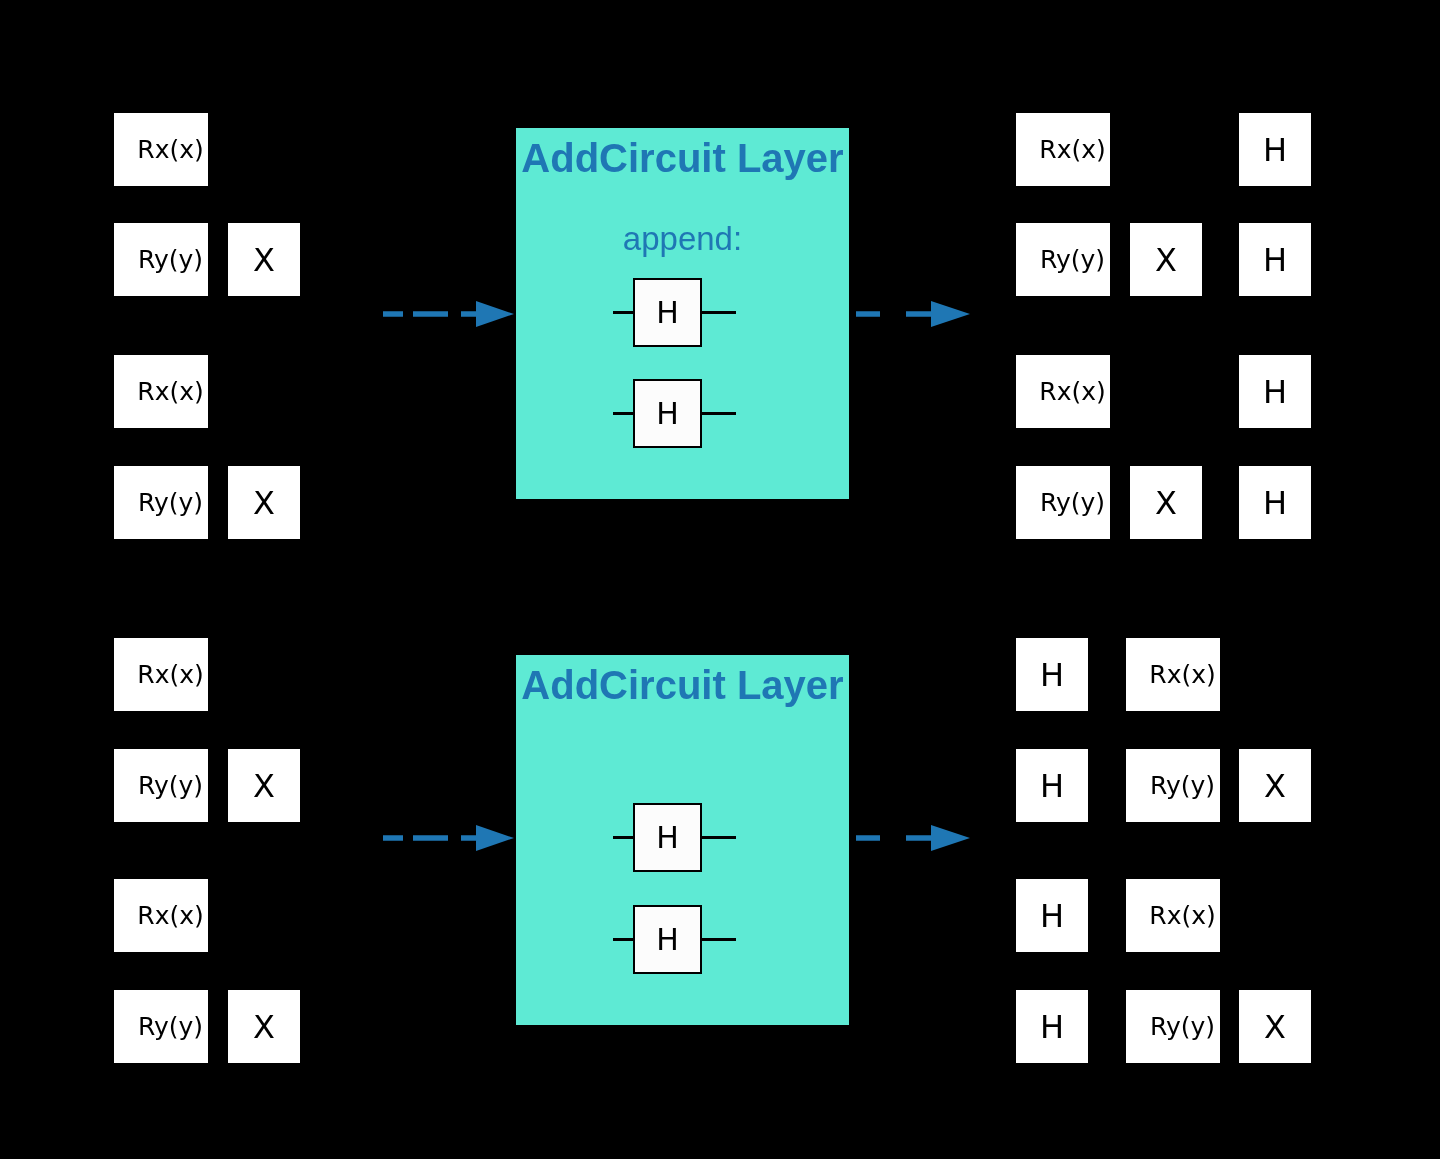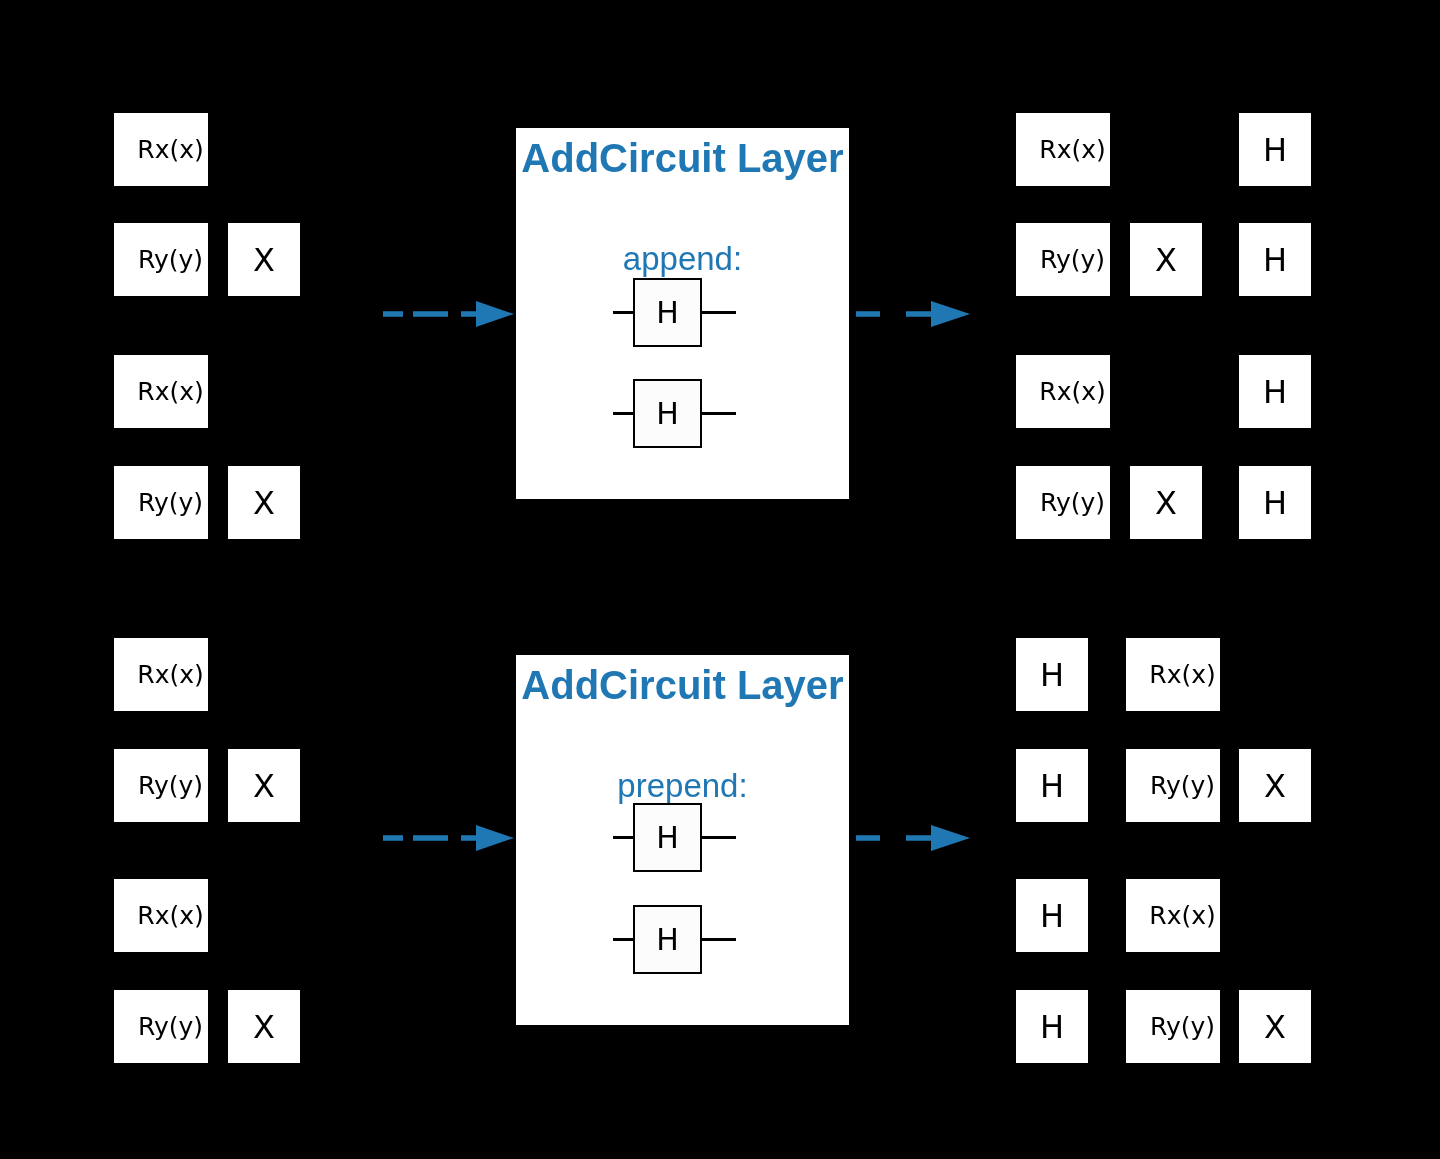--- a/index.html
+++ b/index.html
@@ -10,30 +10,30 @@
   
   .gate{
     position:absolute;background:#ffffff;color:#000000;
     display:flex;align-items:center;justify-content:center;
     font-family:"DejaVu Sans",sans-serif;line-height:1;
   }
   .g-lbl{width:75px;height:73px;font-size:25px;padding-left:19px;}
   .g-sym{width:72px;height:73px;font-size:32px;}
   
   .layer-box{
-    position:absolute;width:333px;background:#ffffff;
+    position:absolute;width:333px;background:#5eead4;
   }
   .layer-title{
     position:absolute;top:8px;left:0;width:100%;text-align:center;
     font-family:"Liberation Sans",sans-serif;font-weight:bold;font-size:40px;
     color:#1f77b4;
   }
   .layer-op{
     position:absolute;top:92px;left:0;width:100%;text-align:center;
-    font-family:"Liberation Sans",sans-serif;font-size:33px;color:#1f77b4;margin-top:20px;
+    font-family:"Liberation Sans",sans-serif;font-size:33px;color:#1f77b4;
   }
   .hgate-wrap{position:absolute;left:0;top:0;width:100%;height:69px;}
   .wire{position:absolute;top:33px;height:3px;background:#000000;}
   .wire-l{left:97px;width:20px;}
   .wire-r{left:186px;width:34px;}
   .g-mid{
     position:absolute;left:117px;top:0;width:69px;height:69px;
     box-sizing:border-box;border:2.5px solid #000000;background:#fcfcfc;
     display:flex;align-items:center;justify-content:center;
     font-size:30px;color:#000;font-family:"DejaVu Sans",sans-serif;
@@ -97,21 +97,20 @@
   <div class="gate g-lbl" style="left:114px;top:990px;">Ry(y)</div>
   <div class="gate g-sym" style="left:228px;top:990px;">X</div>
 
   <svg class="arrow" style="left:380px;top:824px;" width="136" height="28" viewBox="0 0 136 28">
     <line x1="3" y1="14" x2="98" y2="14" stroke-dasharray="20 10 35 13 60"></line>
     <polygon points="96,1 134,14 96,27"></polygon>
   </svg>
 
   <div class="layer-box" style="left:516px;top:655px;height:370px;">
     <div class="layer-title">AddCircuit Layer</div>
-    <div class="layer-op">prepend:</div>
     <div class="hgate-wrap" style="top:148px;">
       <div class="wire wire-l"></div>
       <div class="g-mid">H</div>
       <div class="wire wire-r"></div>
     </div>
     <div class="hgate-wrap" style="top:250px;">
       <div class="wire wire-l"></div>
       <div class="g-mid">H</div>
       <div class="wire wire-r"></div>
     </div>

